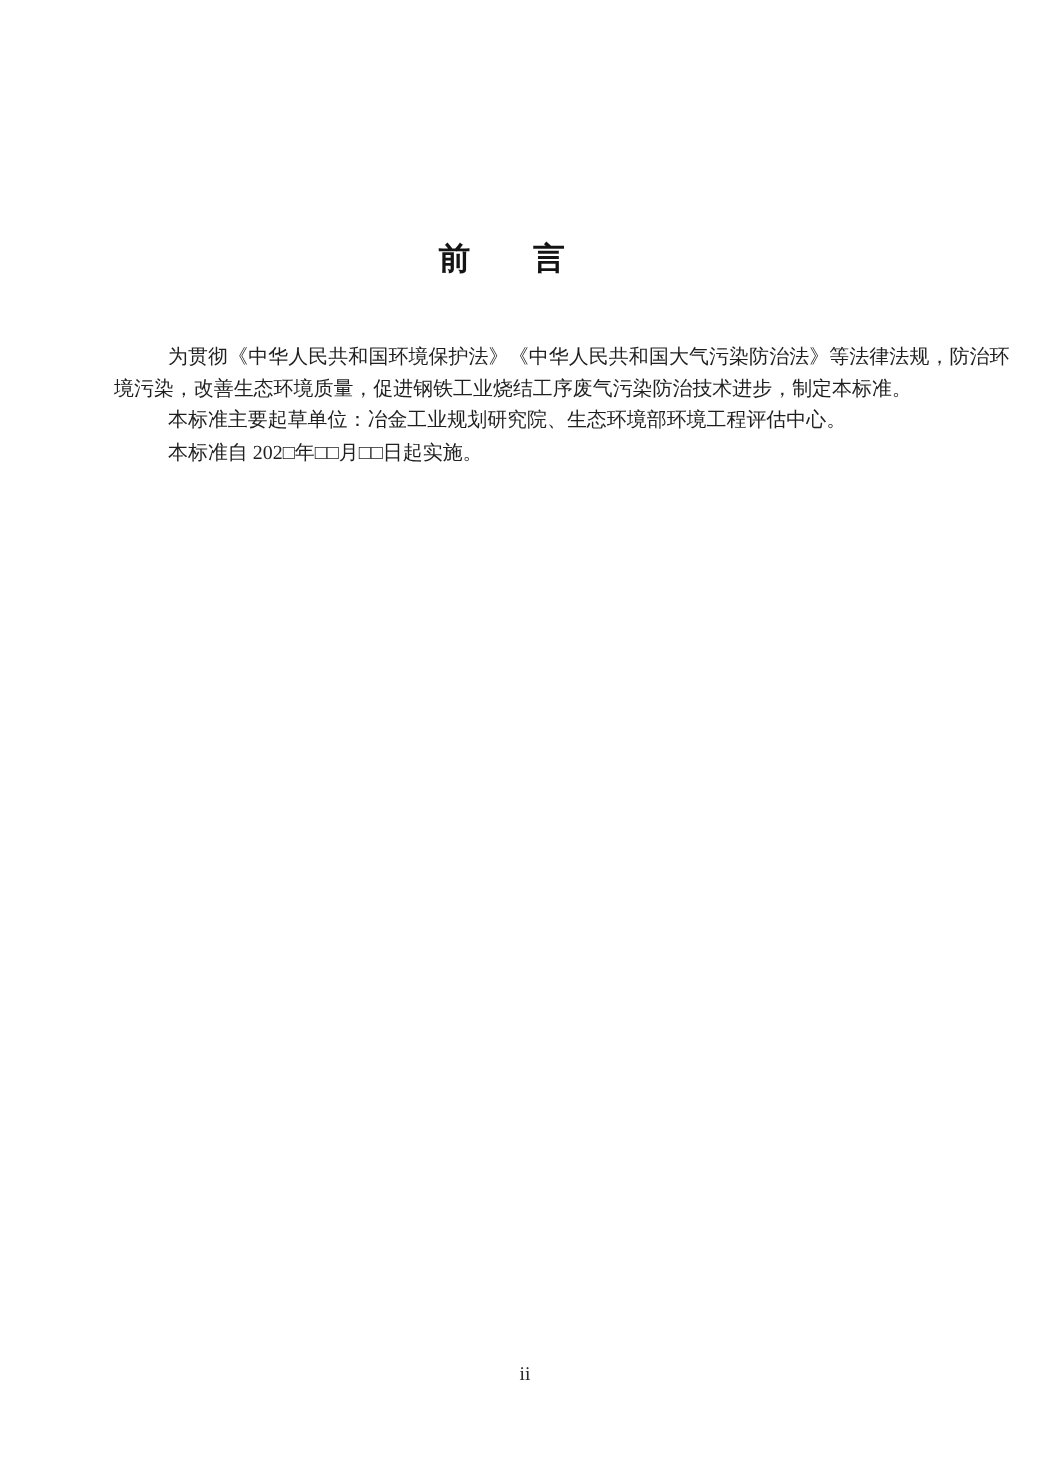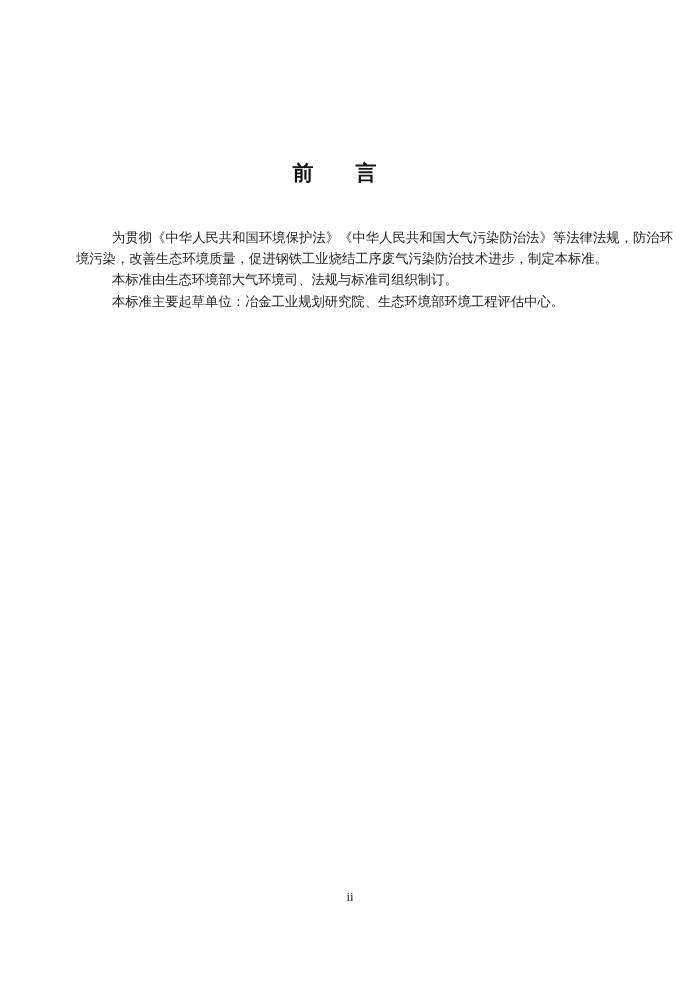--- a/index.html
+++ b/index.html
@@ -40,38 +40,38 @@
     margin: 0;
     font-size: 13.3px;
     line-height: 21.2px;
     text-align: justify;
     text-indent: 36px;
     word-break: break-all;
   }
   .page-footer {
     position: absolute;
     left: 0;
-    top: 889px;
+    top: 908px;
     width: 700px;
     text-align: center;
     font-size: 13px;
     line-height: 16px;
     color: #2b2b2b;
   }
 </style>
 </head>
 <body>
 
 <div class="page">
 
   <h1 class="doc-title">前　　言</h1>
 
   <div class="doc-body">
     <p class="para">为贯彻《中华人民共和国环境保护法》《中华人民共和国大气污染防治法》等法律法规，防治环境污染，改善生态环境质量，促进钢铁工业烧结工序废气污染防治技术进步，制定本标准。</p>
-    <p class="para">本标准由生态环境部大气环境司、法规与标准司组织制订。</p>
     <p class="para">本标准主要起草单位：冶金工业规划研究院、生态环境部环境工程评估中心。</p>
+    <p class="para">本标准自 202□年□□月□□日起实施。</p>
   </div>
 
   <div class="page-footer">
     <span>ii</span>
   </div>
 
 </div>
 
 </body></html>

